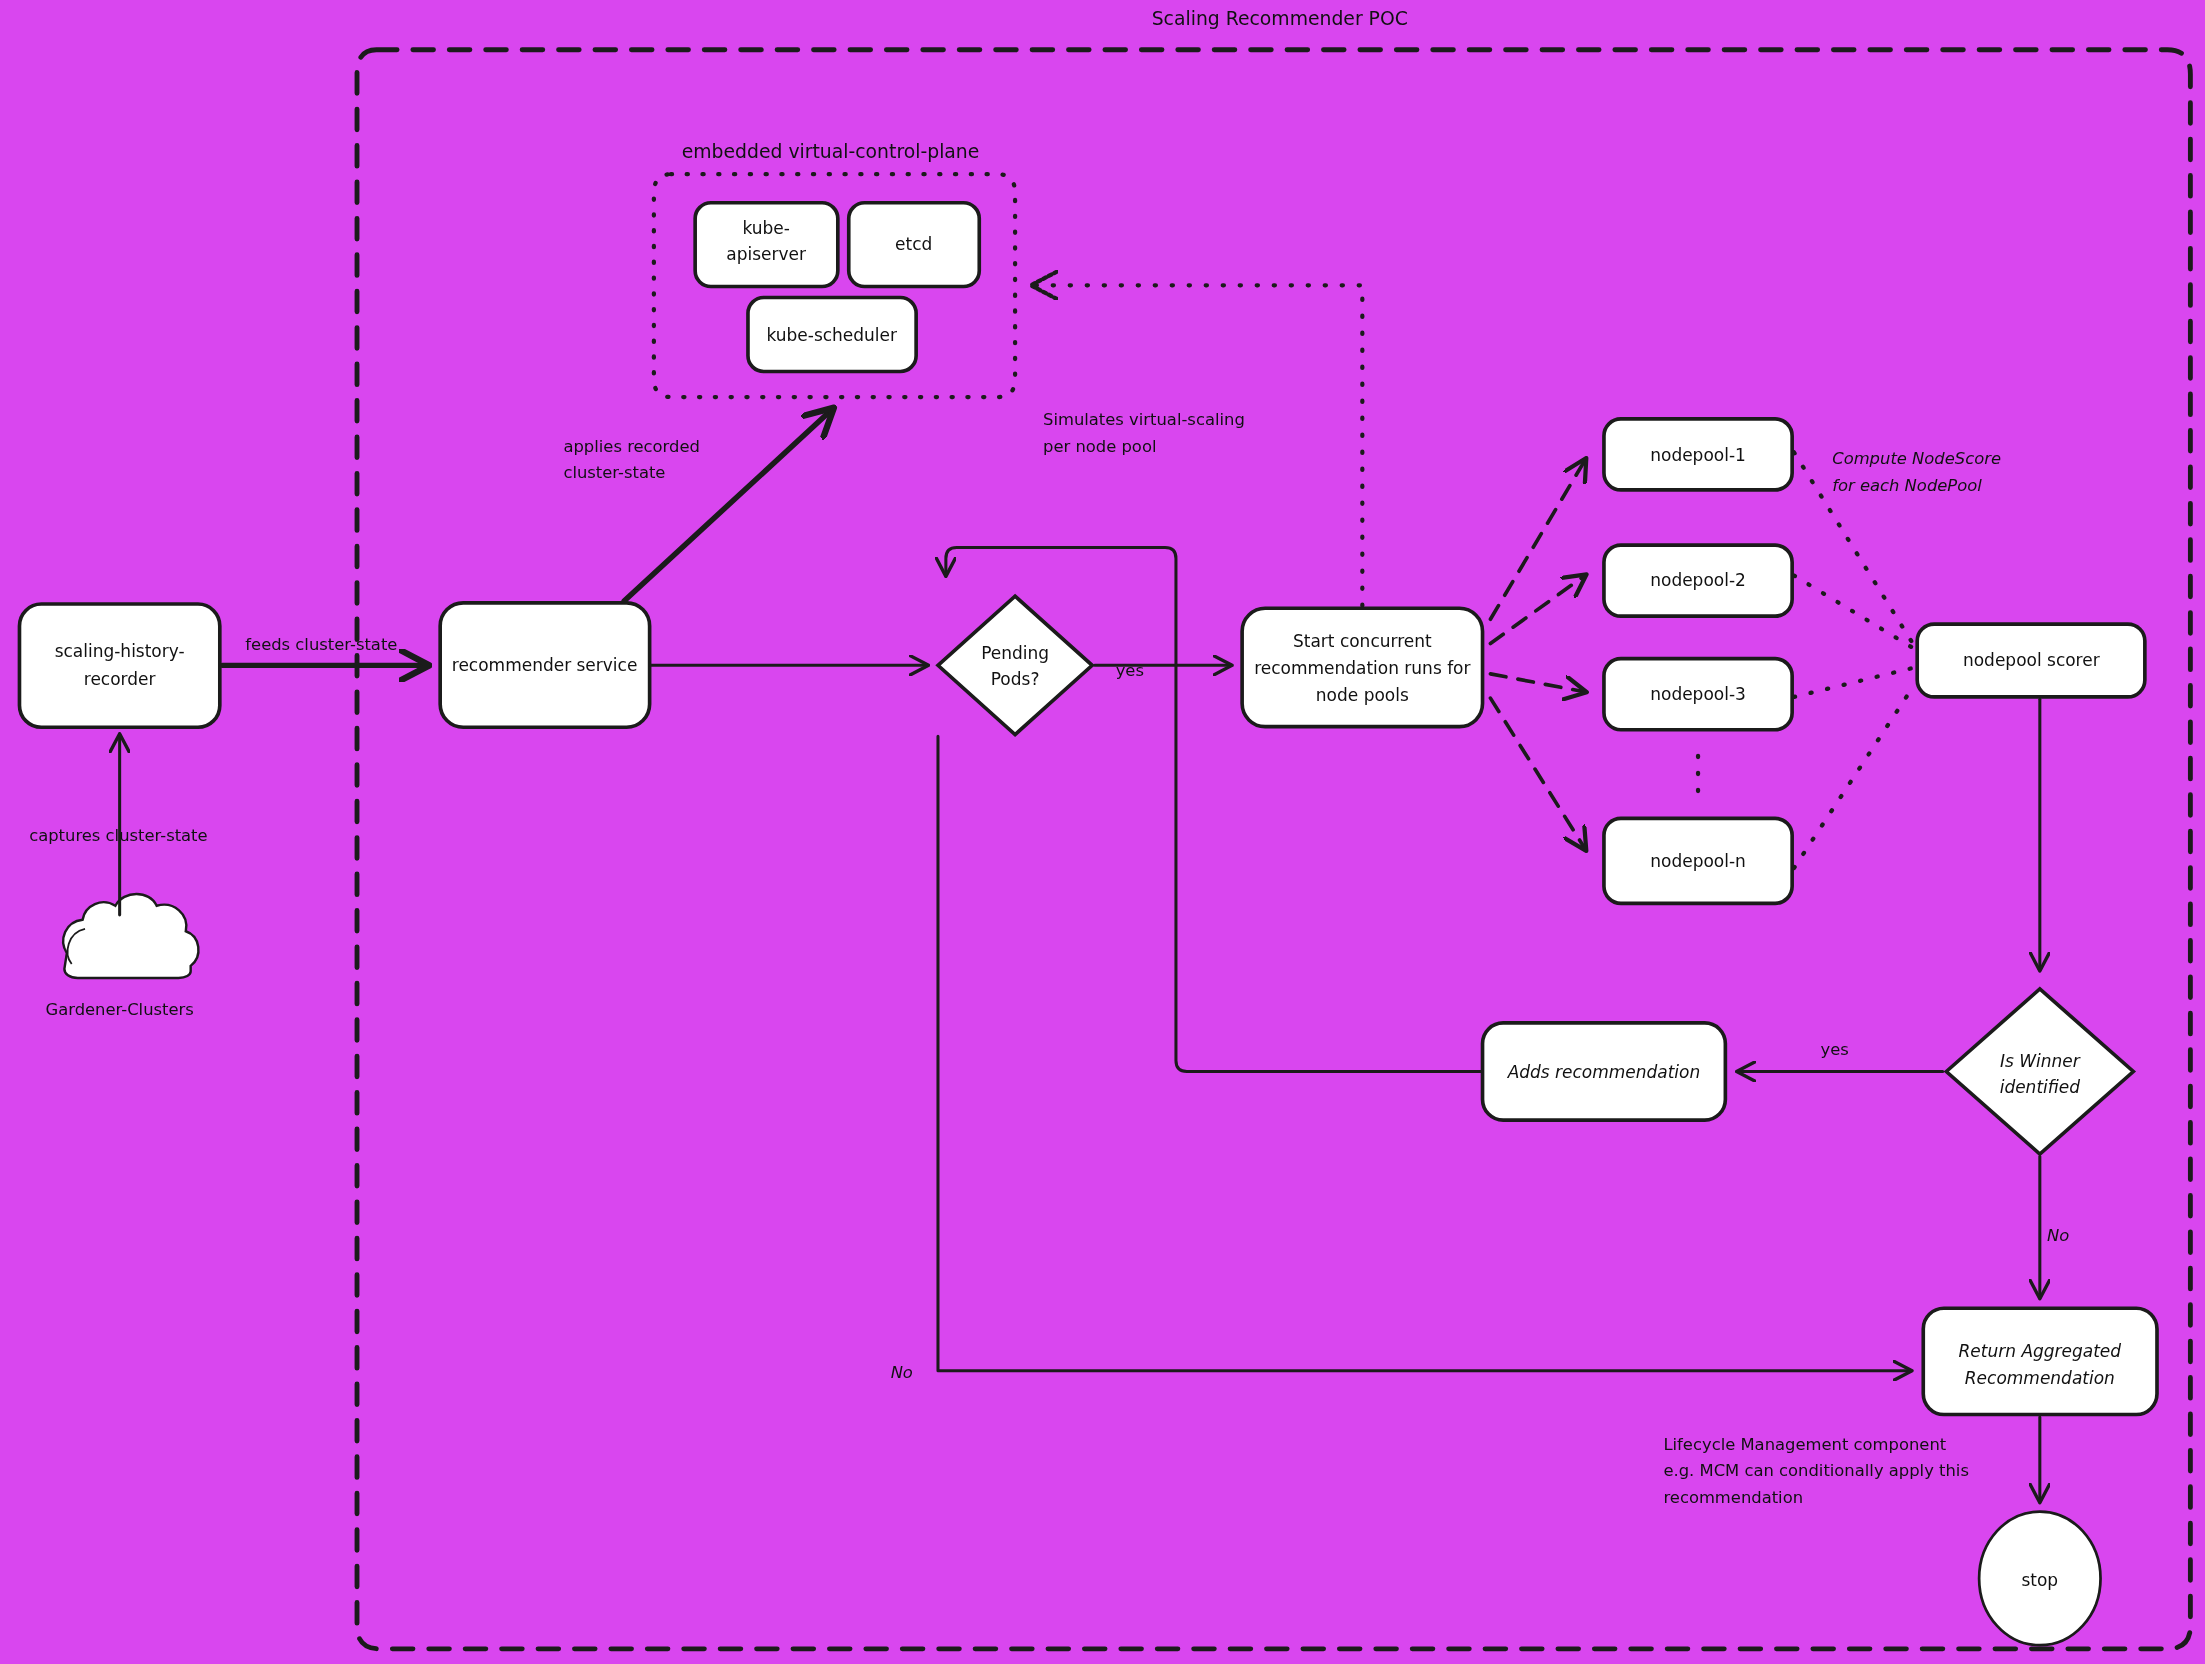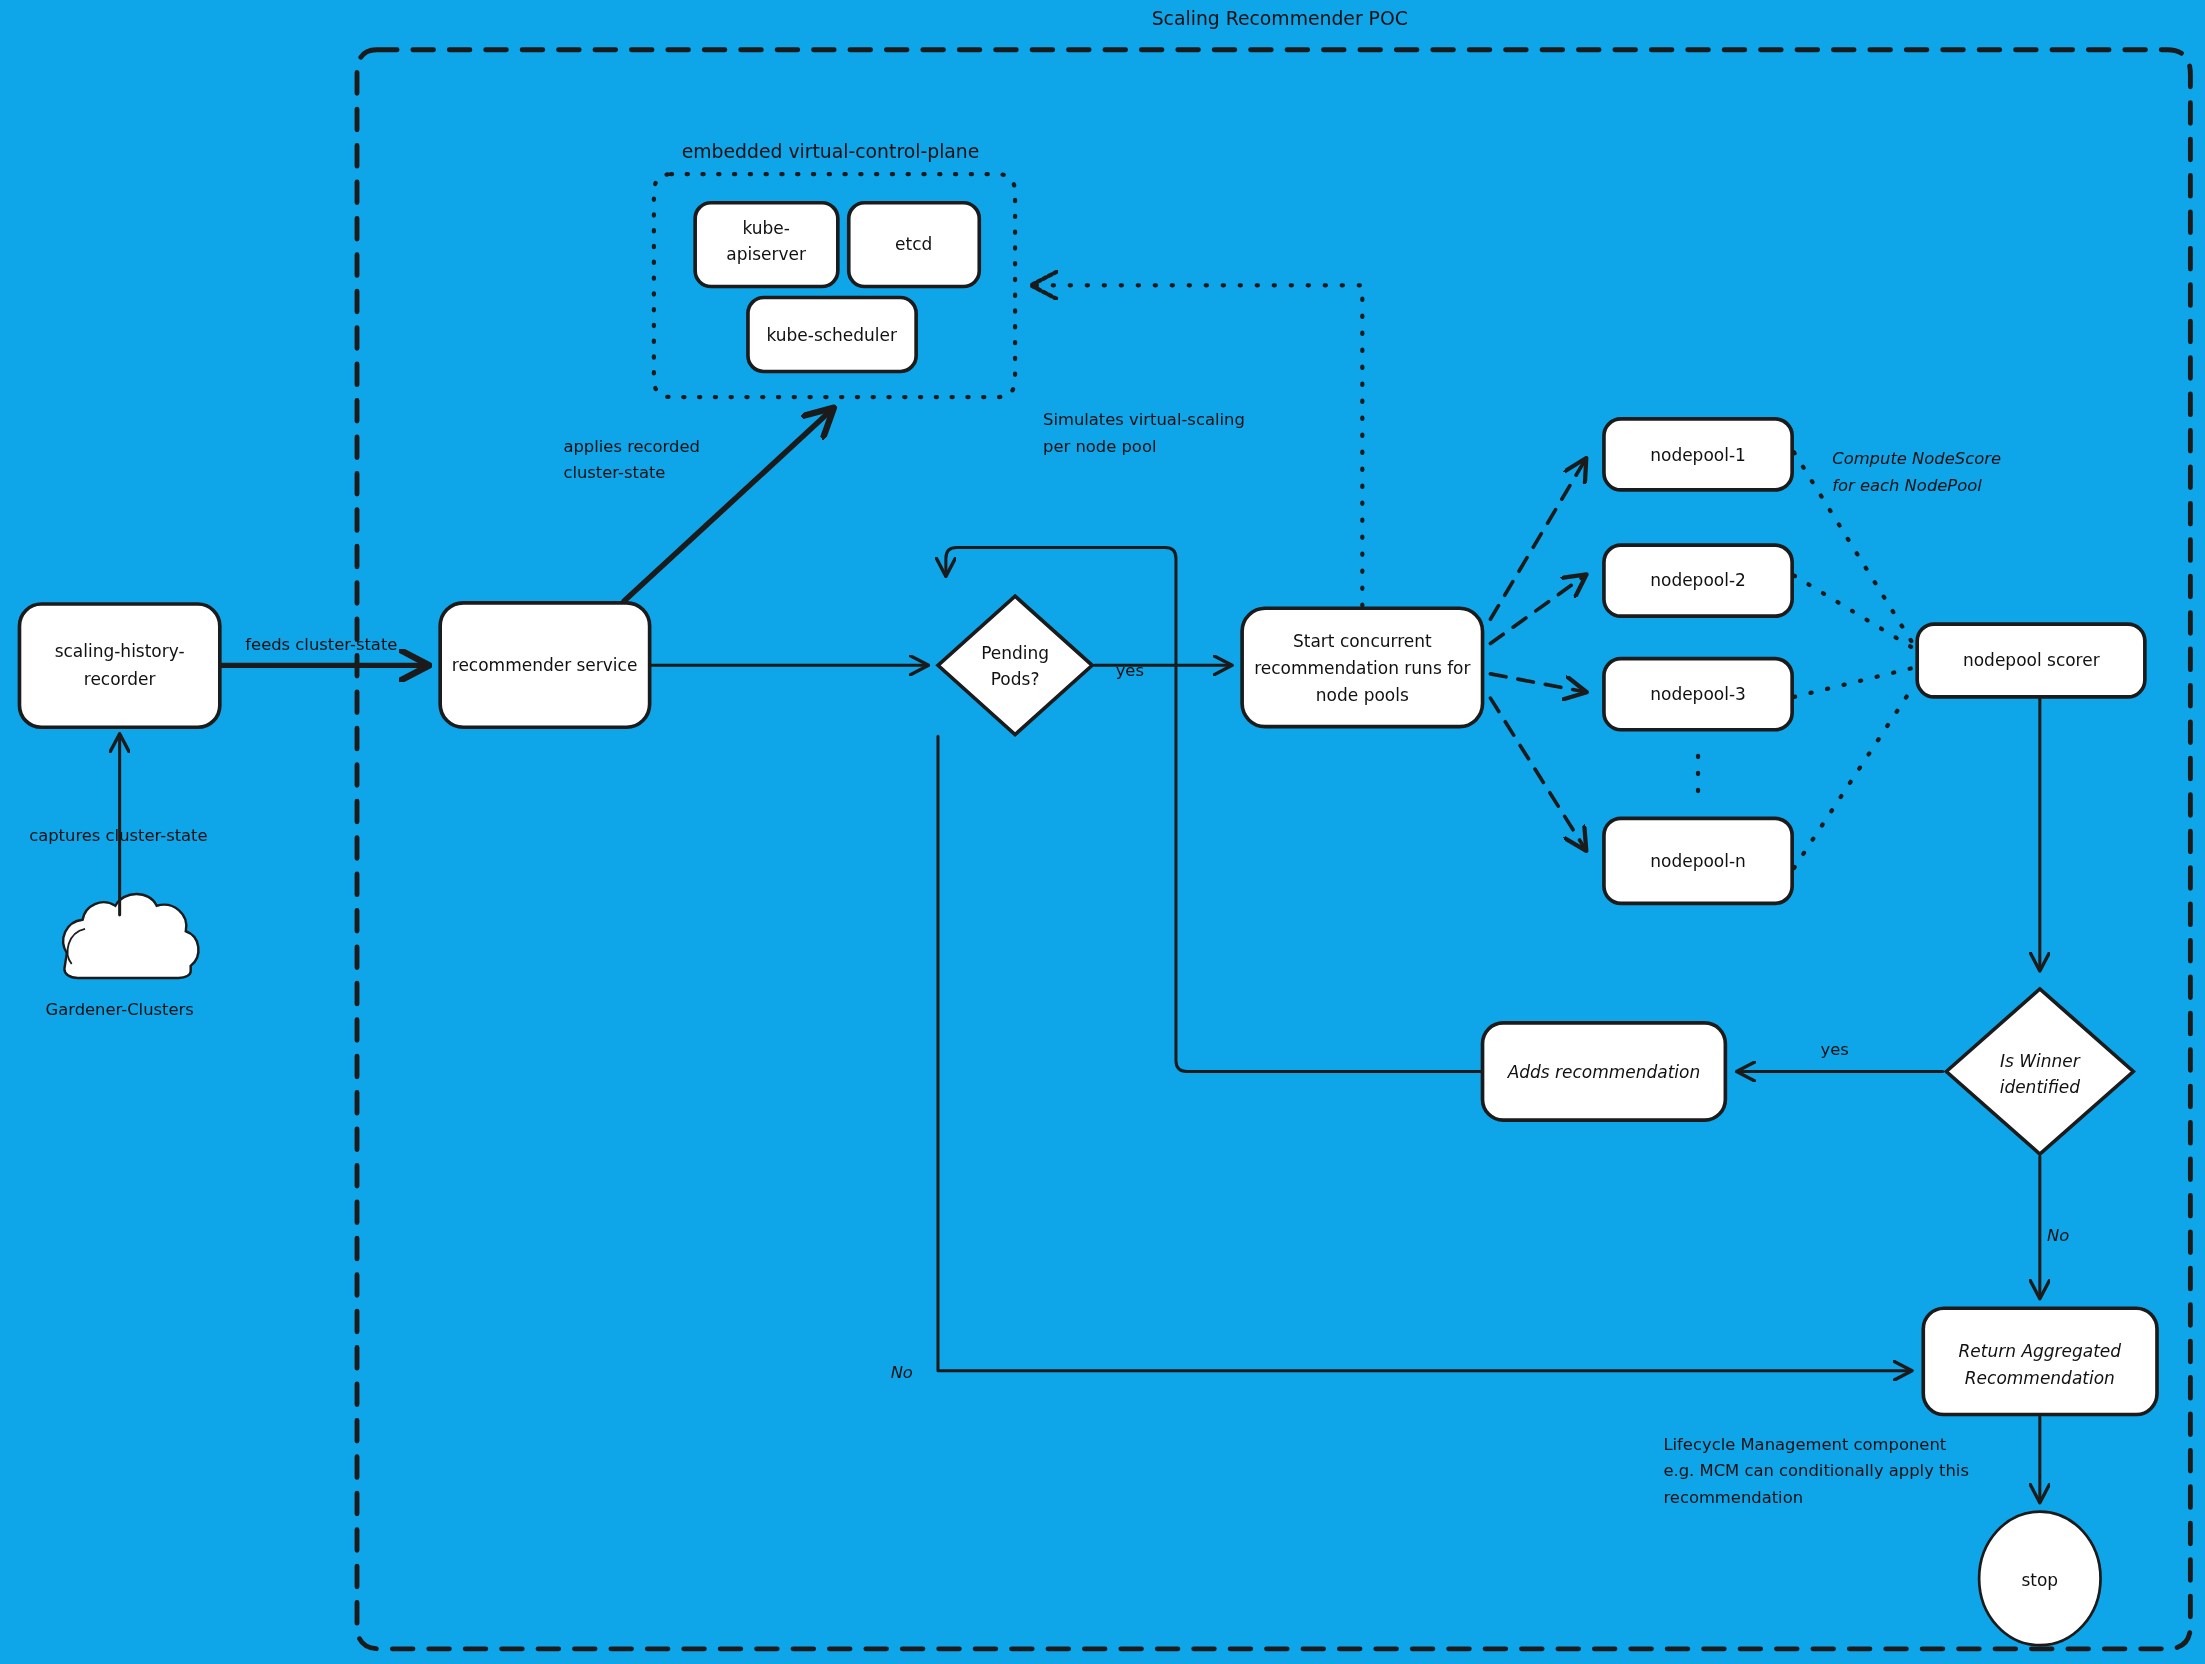--- a/index.html
+++ b/index.html
@@ -1,18 +1,18 @@
 <!DOCTYPE html>
 <html style="font-size:9.7px"><head>
 <meta charset="utf-8">
 <style>
   html,body{margin:0;padding:0;background:#ffffff;}
   body{width:2205px;height:1664px;overflow:hidden;
        font-family:"DejaVu Sans", sans-serif;}
-  #stage{position:relative;width:2205px;height:1664px;background:#0ea5e9;}
+  #stage{position:relative;width:2205px;height:1664px;background:#d946ef;}
   svg#diagram{position:absolute;left:0;top:0;width:2205px;height:1664px;}
   .node-shape{fill:#ffffff;stroke:#1b1b1b;stroke-width:6;}
   .node-shape-thin{fill:#ffffff;stroke:#1b1b1b;stroke-width:4.5;}
   .edge{fill:none;stroke:#1b1b1b;stroke-width:5;stroke-linecap:round;stroke-linejoin:round;}
   .edge-thick{fill:none;stroke:#1b1b1b;stroke-width:9;stroke-linecap:round;stroke-linejoin:round;}
   .edge-dashed{fill:none;stroke:#1b1b1b;stroke-width:6;stroke-dasharray:26 20;stroke-linecap:round;}
   .edge-dotted{fill:none;stroke:#1b1b1b;stroke-width:7;stroke-dasharray:2 26;stroke-linecap:round;}
   .group-dashed{fill:none;stroke:#1b1b1b;stroke-width:8;stroke-dasharray:34 26;stroke-linecap:round;}
   .group-dotted{fill:none;stroke:#1b1b1b;stroke-width:7;stroke-dasharray:2 24;stroke-linecap:round;}
   .cloud{fill:#ffffff;stroke:#1b1b1b;stroke-width:4;}

